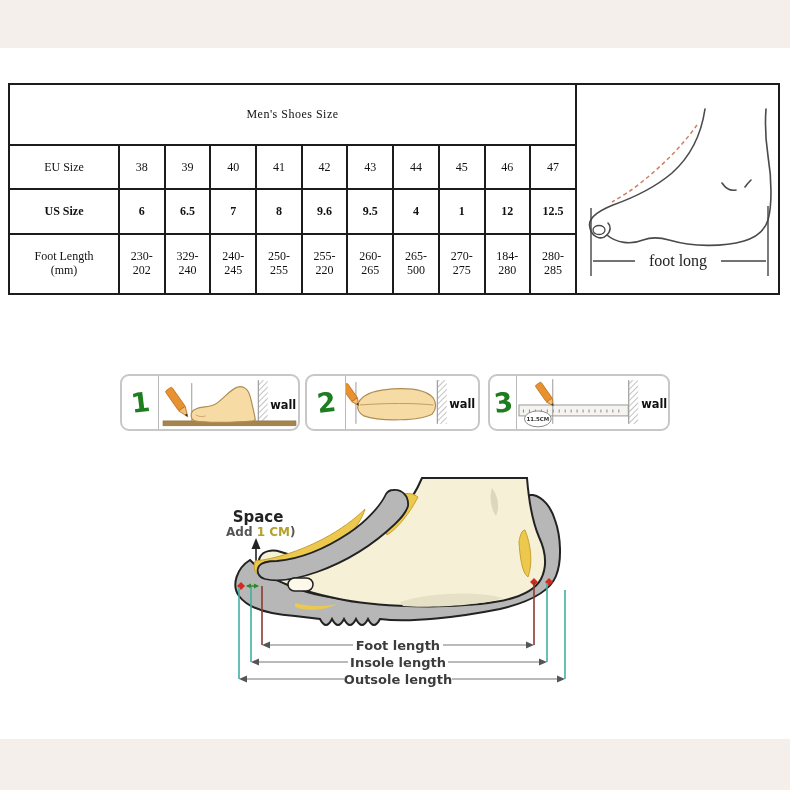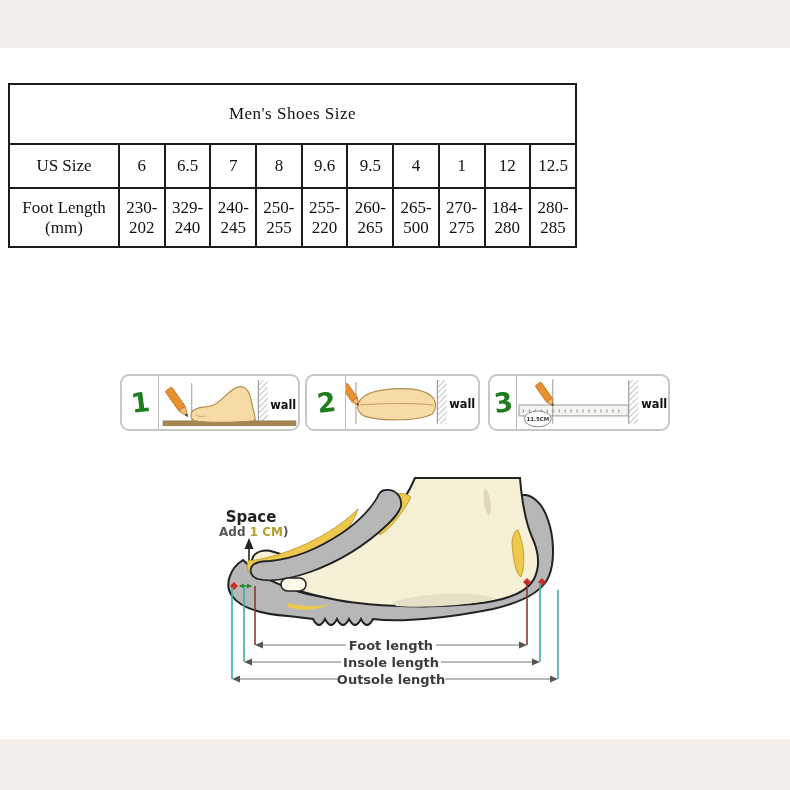--- a/index.html
+++ b/index.html
@@ -6,43 +6,43 @@
   .canvas{position:relative;width:790px;height:790px;background:#ffffff;overflow:hidden;
           font-family:"Liberation Serif", serif;}
   .band{position:absolute;left:0;width:790px;background:#f4efeb;}
   .band.top{top:0;height:48px;}
   .band.bottom{top:739px;height:51px;}
 
   
   .chart-wrap{position:absolute;left:8px;top:83px;display:flex;align-items:stretch;}
   table.size{border-collapse:collapse;table-layout:fixed;width:567px;}
   table.size td{border:2px solid #1c1c1c;text-align:center;vertical-align:middle;
-                color:#111;font-size:17px;padding:0;background:#fff;}
+                color:#111;font-size:12px;padding:0;background:#fff;}
   td.title-cell{font-size:27px;height:58px;letter-spacing:.5px;}
   tr.r-eu td{height:41px;}
-  tr.r-us td{height:42px;}
+  tr.r-us td{height:42px;font-weight:bold;}
   tr.r-fl td{height:57px;line-height:1.12;}
   .foot-box{width:201px;border:2px solid #1c1c1c;border-left:none;background:#fff;position:relative;}
   .foot-box svg{display:block;}
 
   
   .panel{position:absolute;top:374px;height:57px;background:#fff;border:2px solid #c7c7c7;
          border-radius:9px;display:flex;box-sizing:border-box;overflow:hidden;}
   .panel .num-cell{border-right:1px solid #b9b9b9;display:flex;align-items:center;justify-content:center;flex:none;}
   .panel .num{font-family:"DejaVu Sans",sans-serif;font-weight:bold;font-size:27px;color:#1e7d1e;
               transform:rotate(-7deg);line-height:1;}
   .panel svg{flex:1;display:block;}
   #panel-1{left:120px;width:180px;}
   #panel-2{left:305px;width:175px;}
   #panel-3{left:488px;width:182px;}
   #panel-1 .num-cell{width:36px;}
   #panel-2 .num-cell{width:38px;}
   #panel-3 .num-cell{width:26px;}
 
-  .shoe-diagram{position:absolute;left:218px;top:445px;width:360px;height:250px;}
+  .shoe-diagram{position:absolute;left:225px;top:445px;width:360px;height:250px;}
 </style>
 </head>
 <body>
 
 <div class="canvas">
 
   <div class="band top"></div>
   <div class="band bottom"></div>
 
   <div class="chart-wrap">
@@ -57,20 +57,33 @@
         <col style="width:45.7px">
           <col style="width:45.7px">
           <col style="width:45.7px">
           <col style="width:45.7px">
           <col style="width:45.7px">
       </colgroup>
       <tbody>
           <tr>
             <td colspan="11" class="title-cell">Men's Shoes Size</td>
           </tr>
+      <tr class="r-eu">
+        <td>EU Size</td>
+        <td>38</td>
+        <td>39</td>
+        <td>40</td>
+        <td>41</td>
+        <td>42</td>
+        <td>43</td>
+        <td>44</td>
+        <td>45</td>
+        <td>46</td>
+        <td>47</td>
+      </tr>
       <tr class="r-us">
         <td>US Size</td>
         <td>6</td>
         <td>6.5</td>
         <td>7</td>
         <td>8</td>
         <td>9.6</td>
         <td>9.5</td>
         <td>4</td>
         <td>1</td>
@@ -119,20 +132,39 @@
               <div>280</div>
             </td>
         <td>
               <div>280-</div>
               <div>285</div>
             </td>
       </tr>
     </tbody>
       </table>
 
+    <div class="foot-box">
+      <svg width="201" height="208" viewBox="0 0 201 208">
+        <g fill="none" stroke="#4a4a4a" stroke-width="1.6" stroke-linecap="round">
+          <path d="M128,24 C124,51 113,72 95,88 C75,105 50,115 36,120 C21,126 10,134 13,143 C15,152 24,156 30,150 C34,146 34,141 31,138"></path>
+          <path d="M30,150 C39,158 54,160 66,155 C74,152 82,152 92,155 C116,162 146,162 167,156 C180,152 188,145 191,135 C195,121 195,95 191,71 C188,51 188,37 189,24"></path>
+          <path d="M145,98 C149,104 154,106 159,105"></path>
+          <path d="M168,102 C170,99 172,97 174,95"></path>
+        </g>
+        <ellipse cx="22" cy="145" rx="6" ry="4.5" fill="none" stroke="#4a4a4a" stroke-width="1.3"></ellipse>
+        <path d="M120,40 C106,60 86,80 66,96 C55,105 44,112 35,117" fill="none" stroke="#d08060" stroke-width="1.5" stroke-dasharray="4 3"></path>
+        <g stroke="#444" stroke-width="1.4">
+          <line x1="14" y1="123" x2="14" y2="191"></line>
+          <line x1="191" y1="121" x2="191" y2="191"></line>
+          <line x1="16" y1="176" x2="58" y2="176"></line>
+          <line x1="144" y1="176" x2="189" y2="176"></line>
+        </g>
+        <text x="101" y="181" text-anchor="middle" font-family="Liberation Serif, serif" font-size="16" fill="#222">foot long</text>
+      </svg>
+    </div>
   </div>
 
   <div class="panel" id="panel-1">
     <div class="num-cell">
       <span class="num">1</span>
     </div>
     <svg viewBox="0 0 140 51">
       <defs>
         <pattern id="h1" width="4" height="4" patternUnits="userSpaceOnUse" patternTransform="rotate(45)">
           <line x1="0" y1="0" x2="0" y2="4" stroke="#9a9a9a" stroke-width="1.2"></line>

